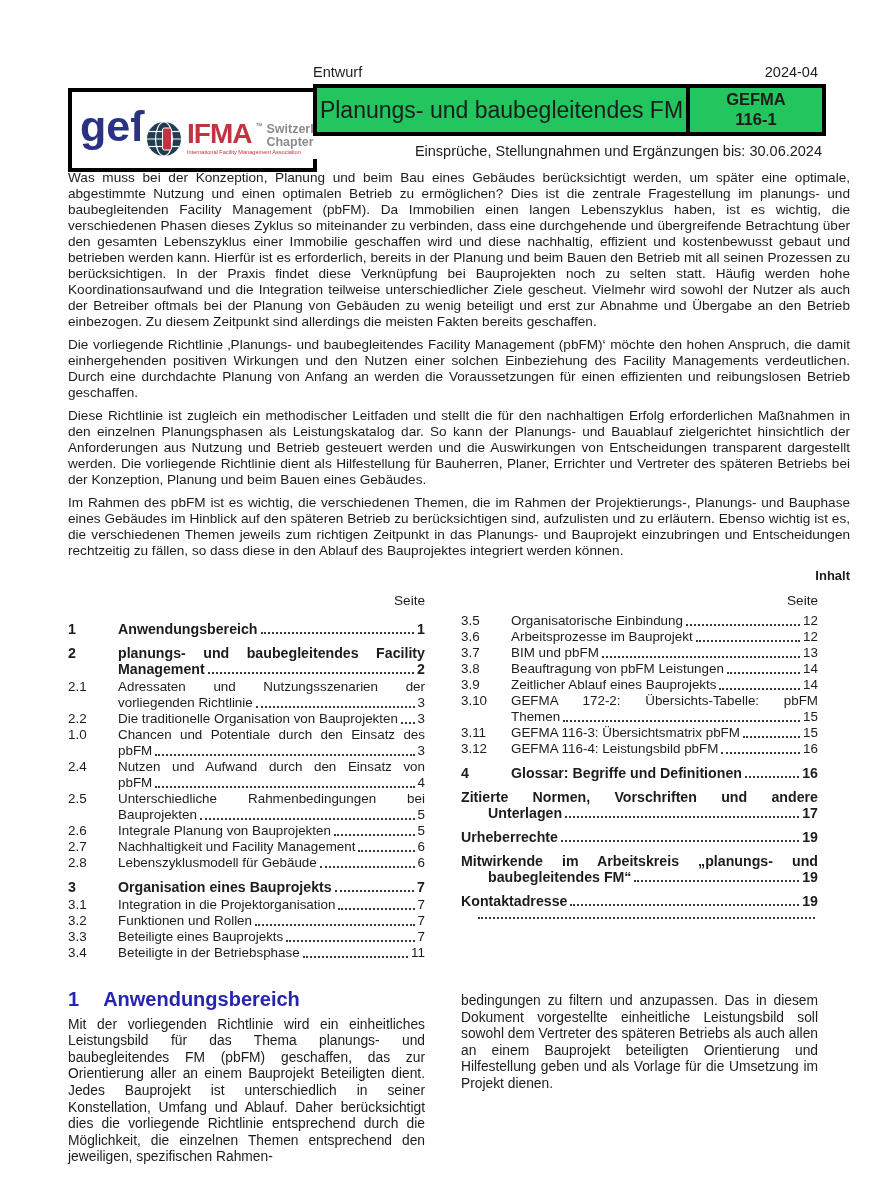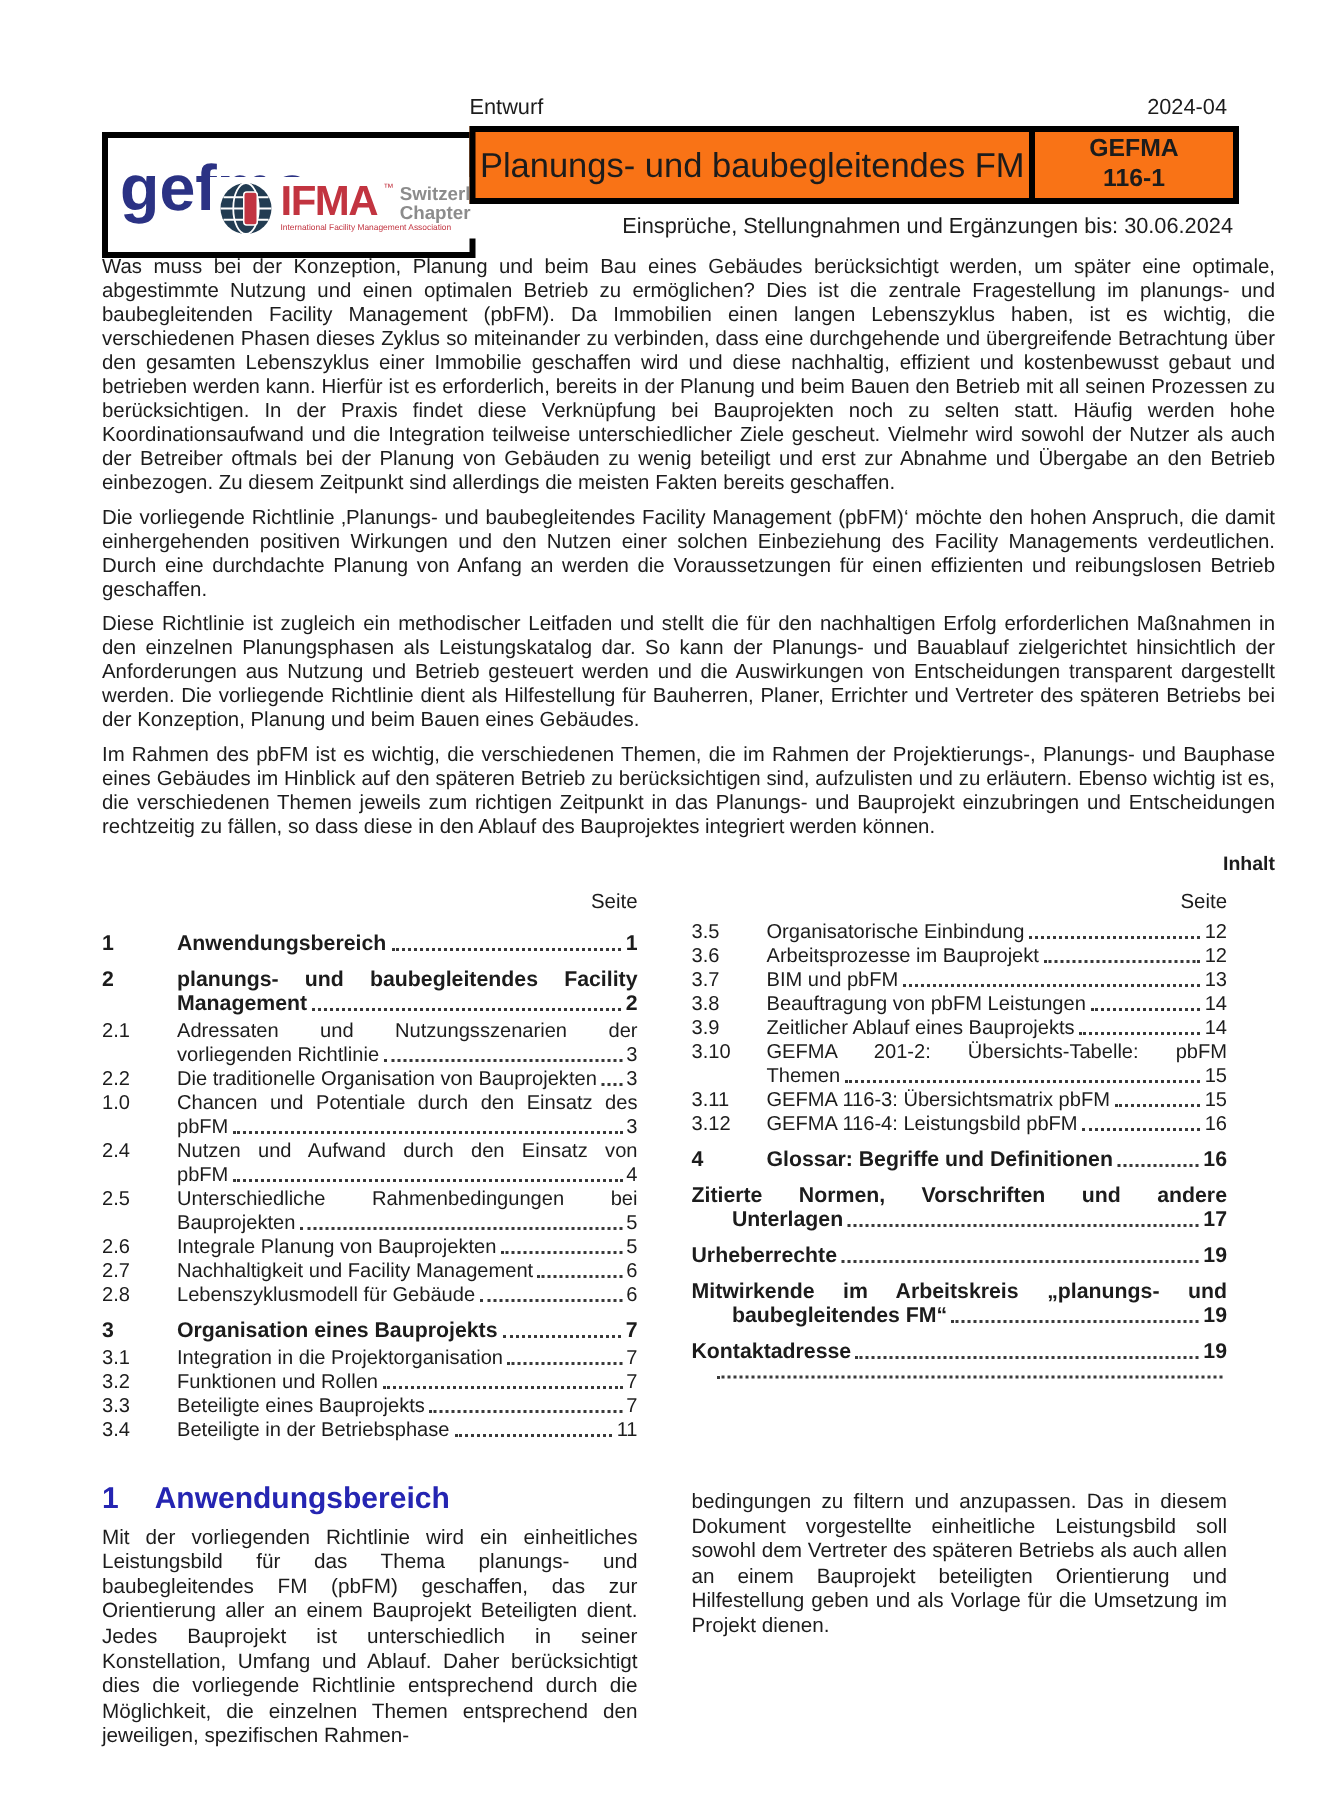--- a/index.html
+++ b/index.html
@@ -19,21 +19,21 @@
   .fma-sub{font-size:6.6px;color:#8e8e96;letter-spacing:1.05px;margin-top:1px;white-space:nowrap;}
   .ifma{position:absolute;left:140px;top:118px;background:#fff;padding:3px 6px 2px 6px;
         display:flex;gap:5px;align-items:flex-start;}
   .ifma-text{display:flex;flex-direction:column;}
   .ifma-row{display:flex;align-items:flex-start;gap:4px;}
   .ifma-word{font-size:28px;font-weight:800;letter-spacing:-1px;color:#c23440;line-height:0.95;}
   .tm{font-size:7px;color:#c23440;margin-top:1px;}
   .ifma-ch{font-size:12.5px;font-weight:bold;color:#8c8c8c;line-height:1.0;width:76px;margin-top:2px;}
   .ifma-cap{font-size:5.6px;color:#c23440;margin-top:1px;white-space:nowrap;}
   .title-box{position:absolute;left:313px;top:84px;width:513px;height:52px;border:4px solid #000;
-             box-sizing:border-box;display:flex;background:#f97316;justify-content:flex-end;}
+             box-sizing:border-box;display:flex;background:#22c55e;justify-content:flex-end;}
   .title-cell{flex:1;display:flex;align-items:center;justify-content:center;font-size:23px;}
   .code-cell{width:136px;border-left:4px solid #000;box-sizing:border-box;display:flex;
              flex-direction:column;align-items:center;justify-content:center;
              font-weight:bold;font-size:16.5px;line-height:1.2;}
   .deadline{position:absolute;top:143px;left:313px;width:509px;text-align:right;font-size:14.5px;}
 
   
   .content{position:absolute;left:68px;top:170px;width:782px;}
   .content p.intro{font-size:13.6px;line-height:16px;text-align:justify;margin:0 0 7px 0;}
   .inhalt-h{text-align:right;font-size:13px;font-weight:bold;margin:9px 0 10px 0;}
@@ -348,21 +348,21 @@
                   <span class="t">Zeitlicher Ablauf eines Bauprojekts</span>
                   <span class="dots"></span>
                   <span class="pg">14</span>
                 </span>
               </span>
           </div>
 
           <div class="e">
             <span class="n">3.10</span>
             <span class="b">
-                <span class="l1">GEFMA 201-2: Übersichts-Tabelle: pbFM</span>
+                <span class="l1">GEFMA 172-2: Übersichts-Tabelle: pbFM</span>
                 <span class="ll">
                   <span class="t">Themen</span>
                   <span class="dots"></span>
                   <span class="pg">15</span>
                 </span>
               </span>
           </div>
 
           <div class="e">
             <span class="n">3.11</span>

